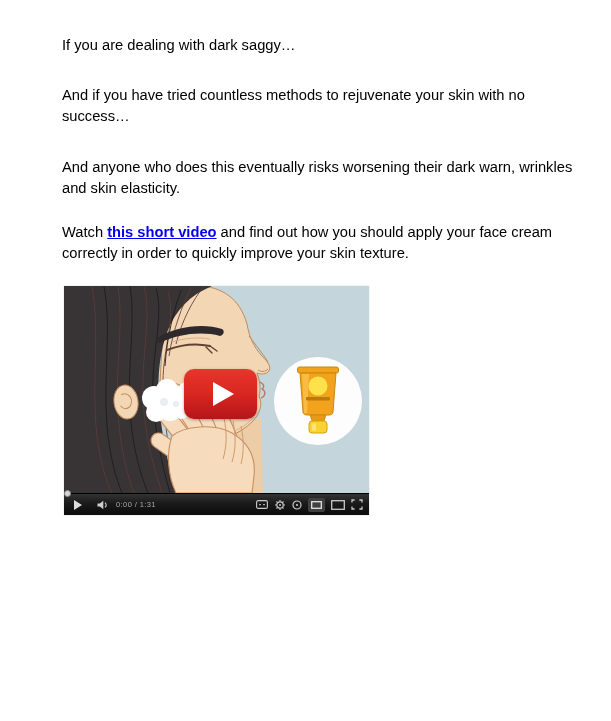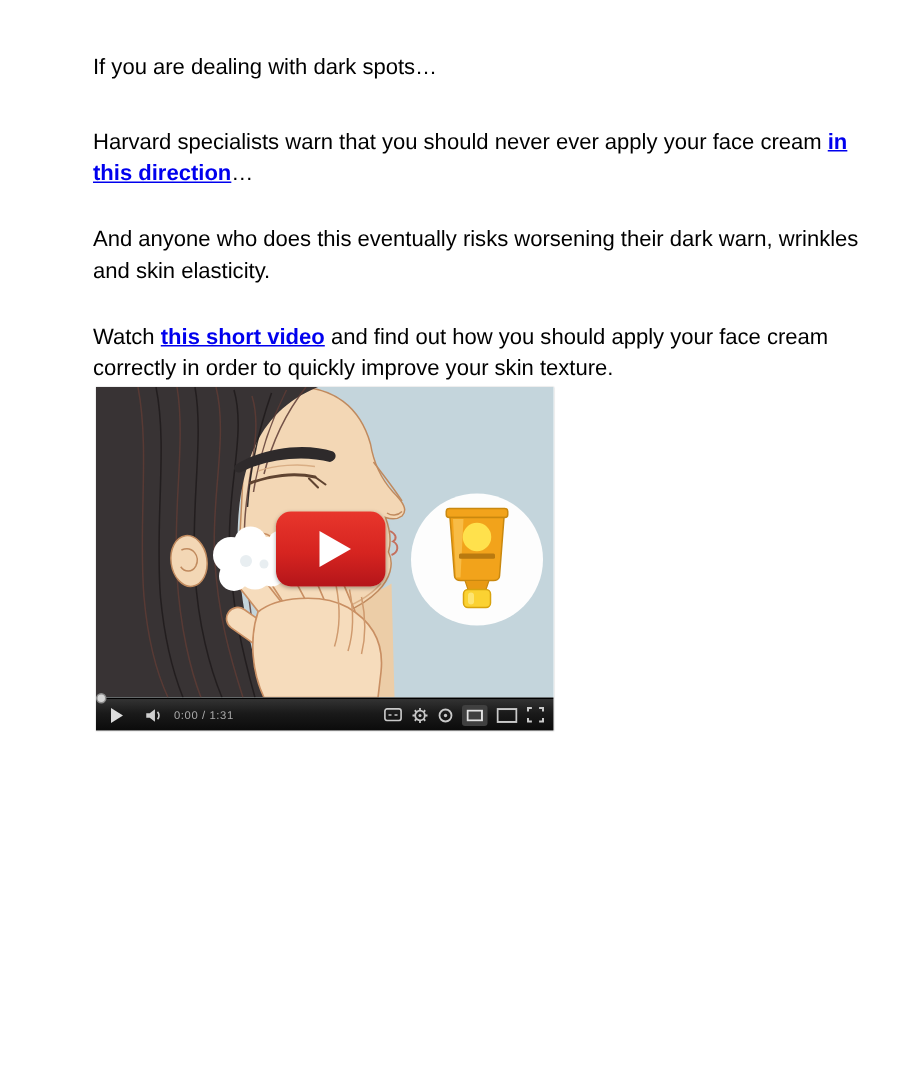--- a/index.html
+++ b/index.html
@@ -9,21 +9,21 @@
     font-family:"Liberation Sans","DejaVu Sans",sans-serif;
     font-size:14.7px; line-height:21px; color:#000000;
     padding:35px 36px 0 62px;
   }
   .content { width:512px; }
   .para { margin:0 0 29px 0; }
   .para.mb24 { margin-bottom:24px; }
   .para.mb30 { margin-bottom:30px; }
   .para.mb17 { margin-bottom:17px; }
   .para.mb23 { margin-bottom:23px; }
-  .para.mb9  { margin-bottom:1px; }
+  .para.mb9  { margin-bottom:22px; }
   a.lnk { color:#0000ee; font-weight:bold; text-decoration:underline; cursor:pointer; }
 
   
   .video { width:305px; margin-left:2px; box-shadow:0 0 1px rgba(0,0,0,.25); }
   .thumb { position:relative; width:305px; height:207px; overflow:hidden; background:#c4d5dc; cursor:pointer; }
   .thumb svg { display:block; }
   .playbtn {
     position:absolute; left:120px; top:83px; width:73px; height:50px;
     border-radius:10px;
     background:linear-gradient(180deg,#e8362c 0%,#d62420 55%,#b4151a 100%);
@@ -56,26 +56,26 @@
   .time { font-size:7.5px; color:#a9a9a9; letter-spacing:.4px; white-space:nowrap; }
   .rt { margin-left:auto; display:flex; align-items:center; gap:6px; }
   .rt svg { display:block; cursor:pointer; }
   .activebox { background:#404040; border-radius:2px; padding:3px 3px; display:flex; cursor:pointer; }
 </style>
 </head>
 <body>
 
 <main class="content">
 
-  <p class="para">If you are dealing with dark spots…</p>
-
-
-
-
-  <p class="para mb23"><span>Harvard specialists warn that you should never ever apply your face cream </span><a class="lnk" href="#">in this direction</a><span>…</span></p>
+  <p class="para">If you are dealing with dark saggy…</p>
+
+
+  <p class="para mb30">And if you have tried countless methods to rejuvenate your skin with no success…</p>
+
+
 
   <p class="para mb23">And anyone who does this eventually risks worsening their dark warn, wrinkles and skin elasticity.</p>
 
   <p class="para mb9"><span>Watch </span><a class="lnk" href="#">this short video</a><span> and find out how you should apply your face cream correctly in order to quickly improve your skin texture.</span></p>
 
   <div class="video">
     <div class="thumb">
       <svg width="305" height="207" viewBox="0 0 305 207">
 
         <rect x="0" y="0" width="305" height="207" fill="#c4d5dc"></rect>

